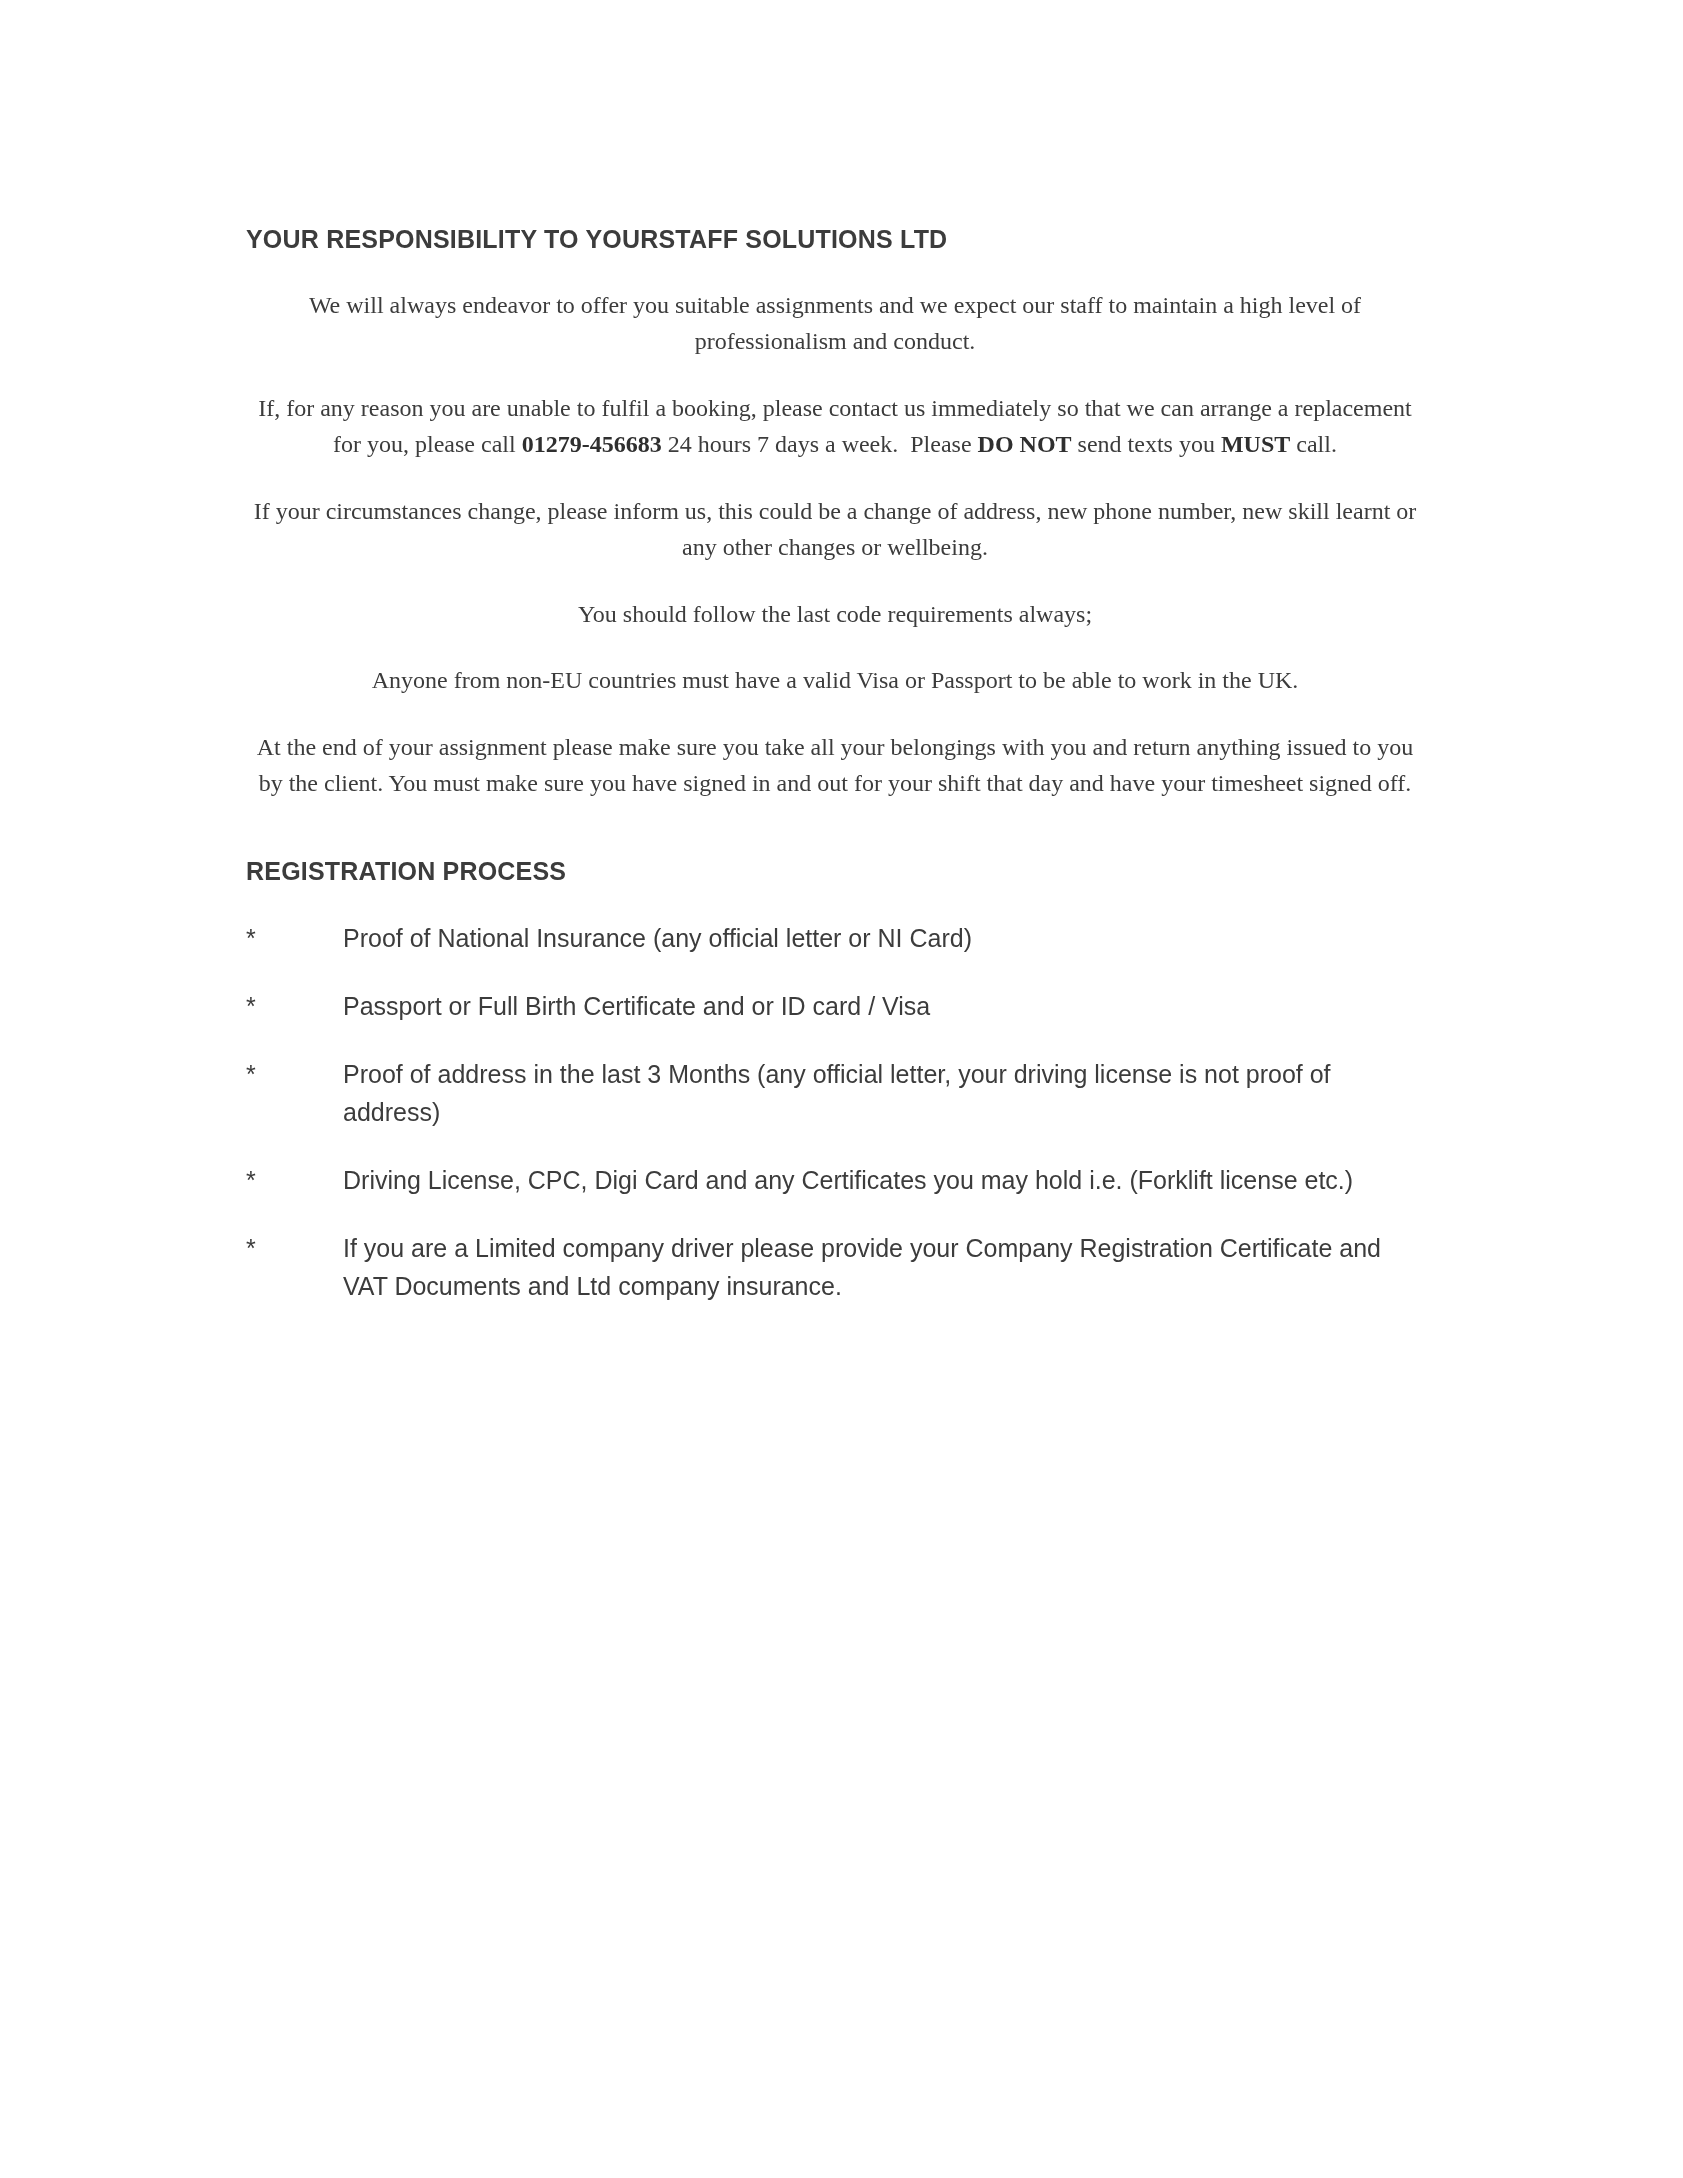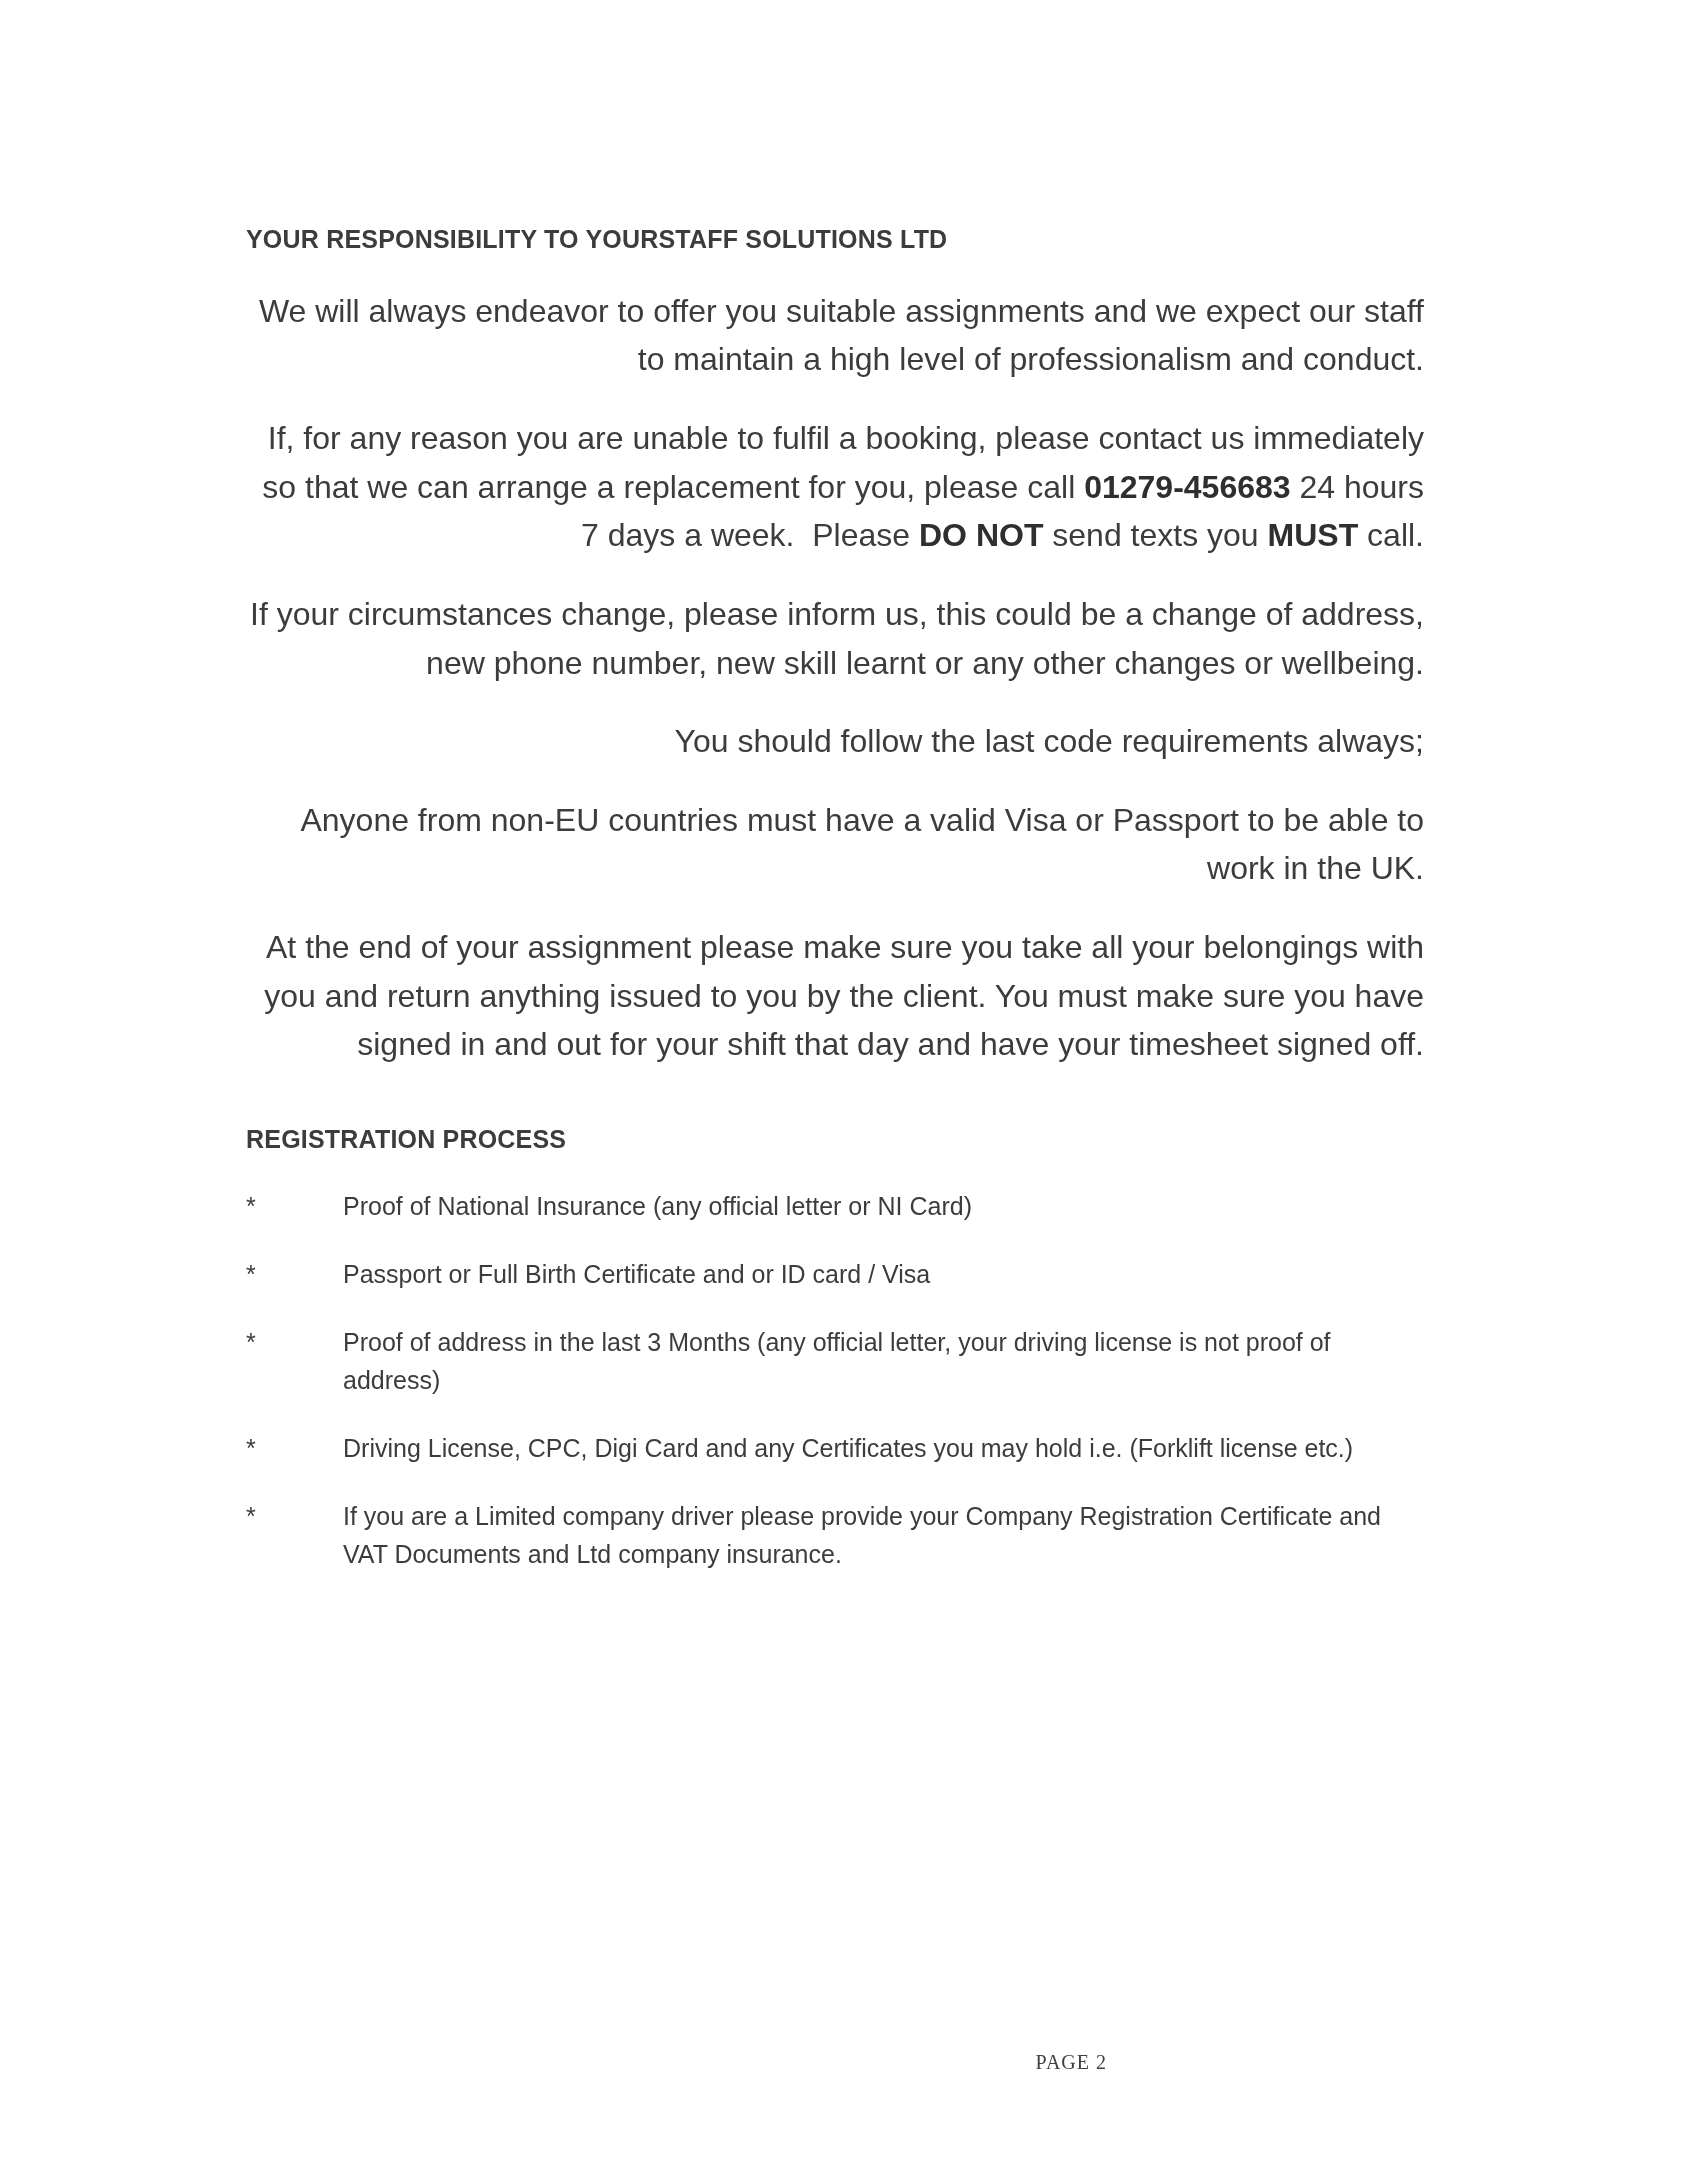--- a/index.html
+++ b/index.html
@@ -29,25 +29,26 @@
     font-weight: bold;
     letter-spacing: 0.2px;
     color: #3c3c3c;
     margin: 0 0 30px 0;
     line-height: 1.35;
   }
   h2.section-heading.spaced-top {
     margin-top: 54px;
   }
   p.para {
-    font-size: 32px;
+    font-size: 24px;
     line-height: 1.52;
     margin: 0 0 30px 0;
     color: #3c3c3c;
-    text-align: right;
+    text-align: center;
+    font-family: Liberation Serif, serif;
   }
   p.para:last-of-type {
     margin-bottom: 0;
   }
   .b {
     font-weight: bold;
     color: #2f2f2f;
   }
   ul.bullet-list {
     list-style: none;
@@ -124,15 +125,14 @@
         <span class="item-text">Driving License, CPC, Digi Card and any Certificates you may hold i.e. (Forklift license etc.)</span>
       </li>
       <li>
         <span class="marker">*</span>
         <span class="item-text">If you are a Limited company driver please provide your Company Registration Certificate and VAT Documents and Ltd company insurance.</span>
       </li>
     </ul>
 
   </div>
 
-  <div class="page-footer">PAGE 2</div>
 </div>
 
 
 </body></html>

